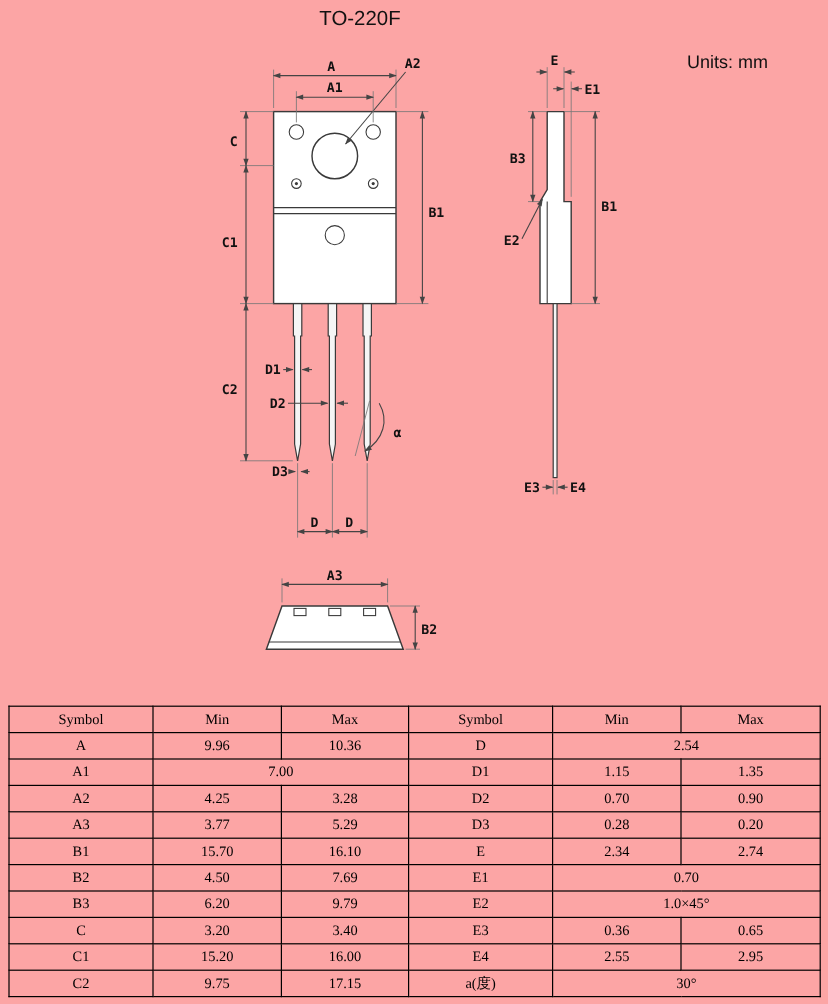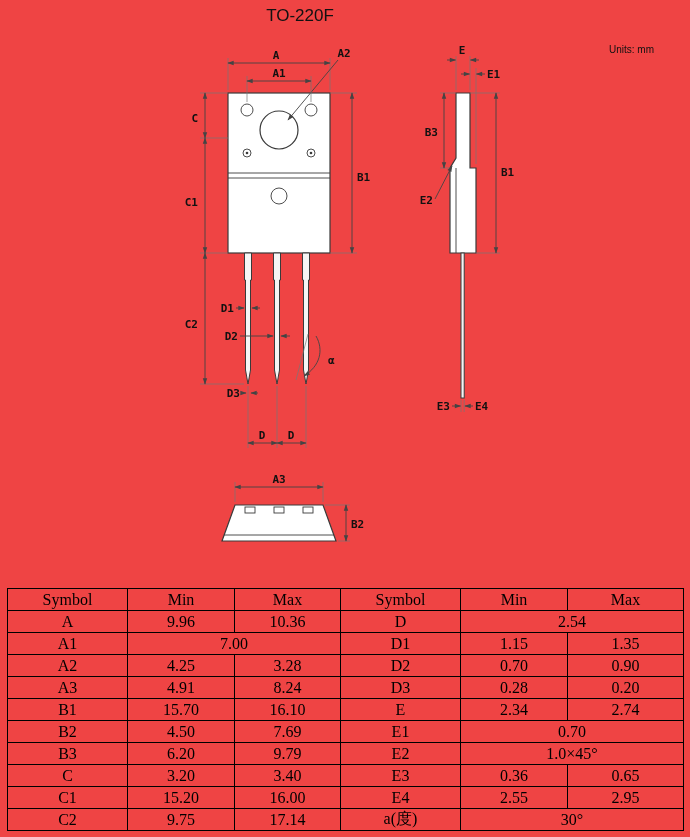--- a/index.html
+++ b/index.html
@@ -1,43 +1,43 @@
 <!DOCTYPE html>
 <html><head>
 <meta charset="utf-8">
 <style>
   html,body{margin:0;padding:0;background:#fff;}
   .page{
     position:relative;
     width:690px;height:837px;
-    background:#ef4444;
+    background:#fca5a5;
     overflow:hidden;
     font-family:"Liberation Sans",sans-serif;
     color:#111;
   }
   .title{
     position:absolute;top:6px;left:0;width:600px;
     text-align:center;font-size:17px;color:#111;
   }
   .units{
-    position:absolute;top:44px;right:36px;
-    font-size:10px;color:#111;text-align:right;
+    position:absolute;top:44px;right:50px;
+    font-size:15px;color:#111;text-align:right;
   }
   svg.drawing{position:absolute;top:38px;left:0;}
   .oline{stroke:#3a3a3a;stroke-width:1.2;fill:#fff;}
   .pin{stroke:#3a3a3a;stroke-width:1;fill:#f5f5f5;}
   .mark{stroke:#3a3a3a;stroke-width:0.9;fill:#fff;}
   .dot{fill:#3a3a3a;}
   .dim{stroke:#444;stroke-width:0.9;fill:none;}
   .ext{stroke:#777;stroke-width:0.7;fill:none;}
   text.dlabel{font-family:"DejaVu Sans Mono",monospace;font-size:11px;font-weight:bold;fill:#111;}
   table.dims{
     position:absolute;top:588px;left:7px;
     width:676px;border-collapse:collapse;table-layout:fixed;
-    font-family:"Liberation Serif",serif;font-size:16px;color:#000;
+    font-family:"Liberation Serif",serif;font-size:12px;color:#000;
   }
   table.dims th,table.dims td{
     border:1px solid #000;text-align:center;vertical-align:middle;
     height:21px;padding:0;font-weight:normal;overflow:hidden;
   }
   td.sym{font-weight:bold;}
 </style>
 </head>
 <body>
 
@@ -220,22 +220,22 @@
       <tr>
         <td class="sym">A2</td>
         <td>4.25</td>
         <td>3.28</td>
         <td class="sym">D2</td>
         <td>0.70</td>
         <td>0.90</td>
       </tr>
       <tr>
         <td class="sym">A3</td>
-        <td>4.91</td>
-        <td>8.24</td>
+        <td>3.77</td>
+        <td>5.29</td>
         <td class="sym">D3</td>
         <td>0.28</td>
         <td>0.20</td>
       </tr>
       <tr>
         <td class="sym">B1</td>
         <td>15.70</td>
         <td>16.10</td>
         <td class="sym">E</td>
         <td>2.34</td>
@@ -267,20 +267,20 @@
         <td class="sym">C1</td>
         <td>15.20</td>
         <td>16.00</td>
         <td>E4</td>
         <td>2.55</td>
         <td>2.95</td>
       </tr>
       <tr>
         <td class="sym">C2</td>
         <td>9.75</td>
-        <td>17.14</td>
+        <td>17.15</td>
         <td>a(度)</td>
         <td colspan="2">30°</td>
       </tr>
     </tbody>
   </table>
 
 </div>
 
 </body></html>

